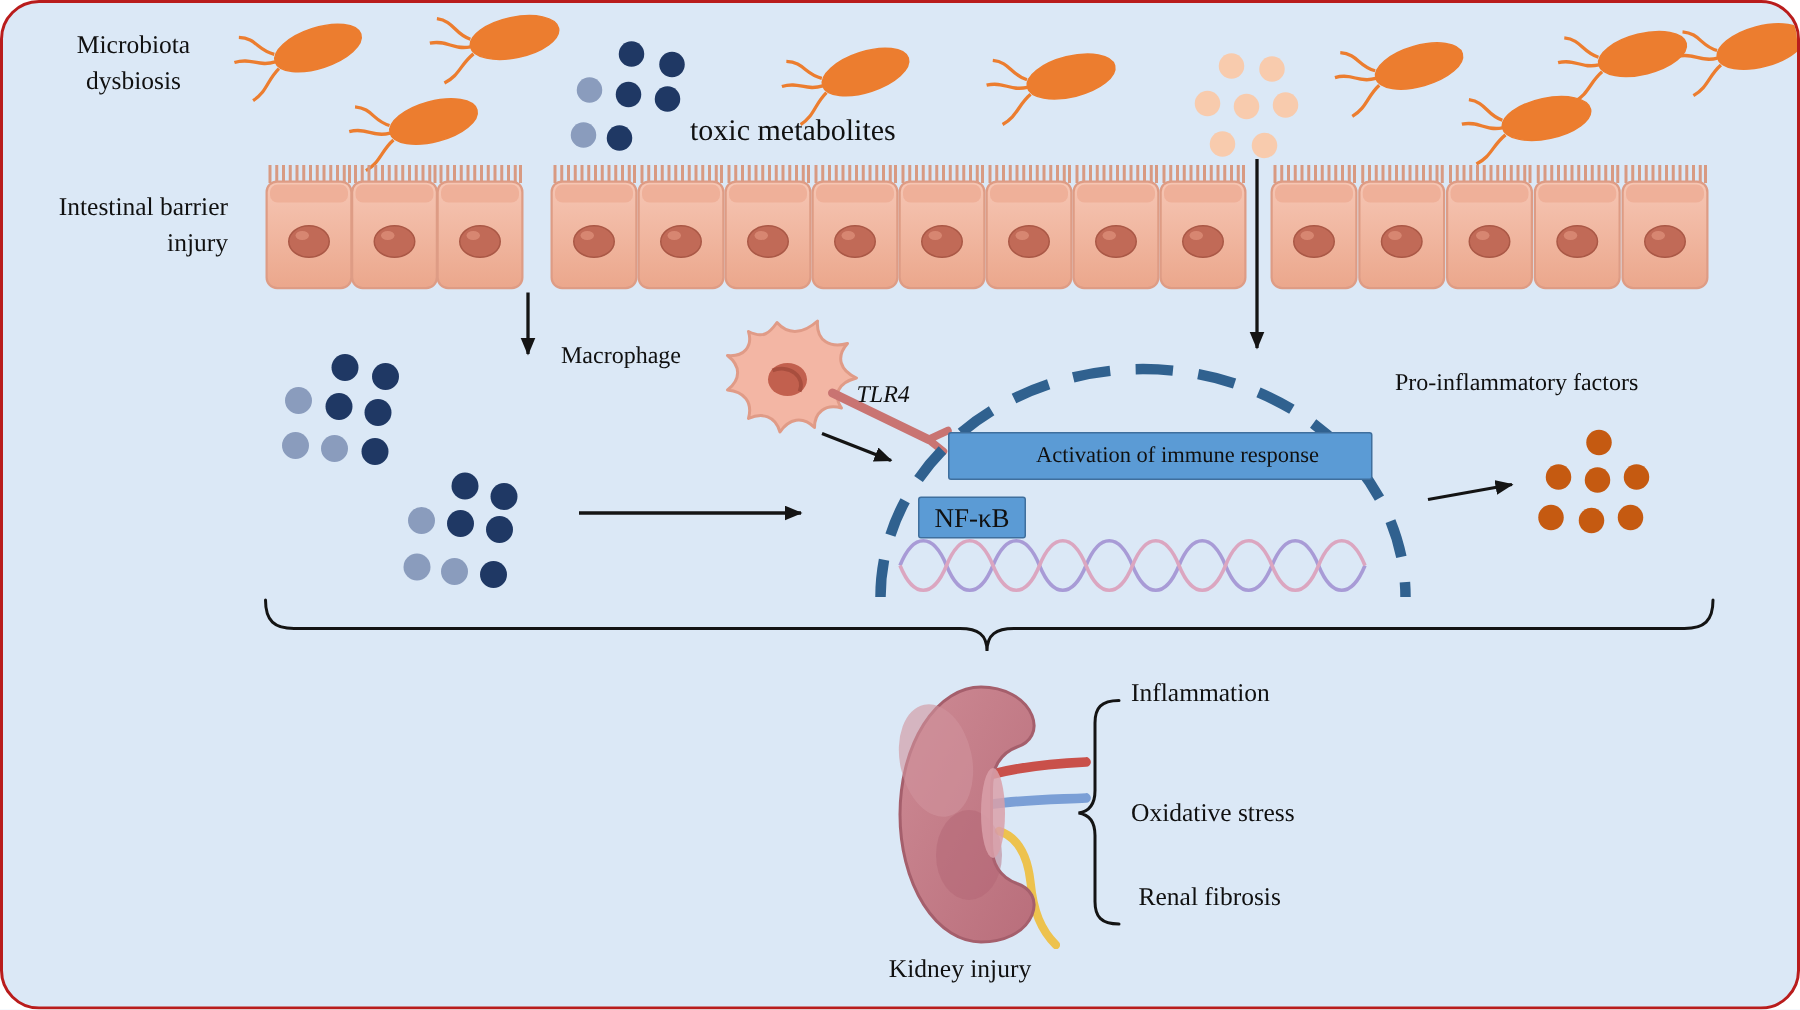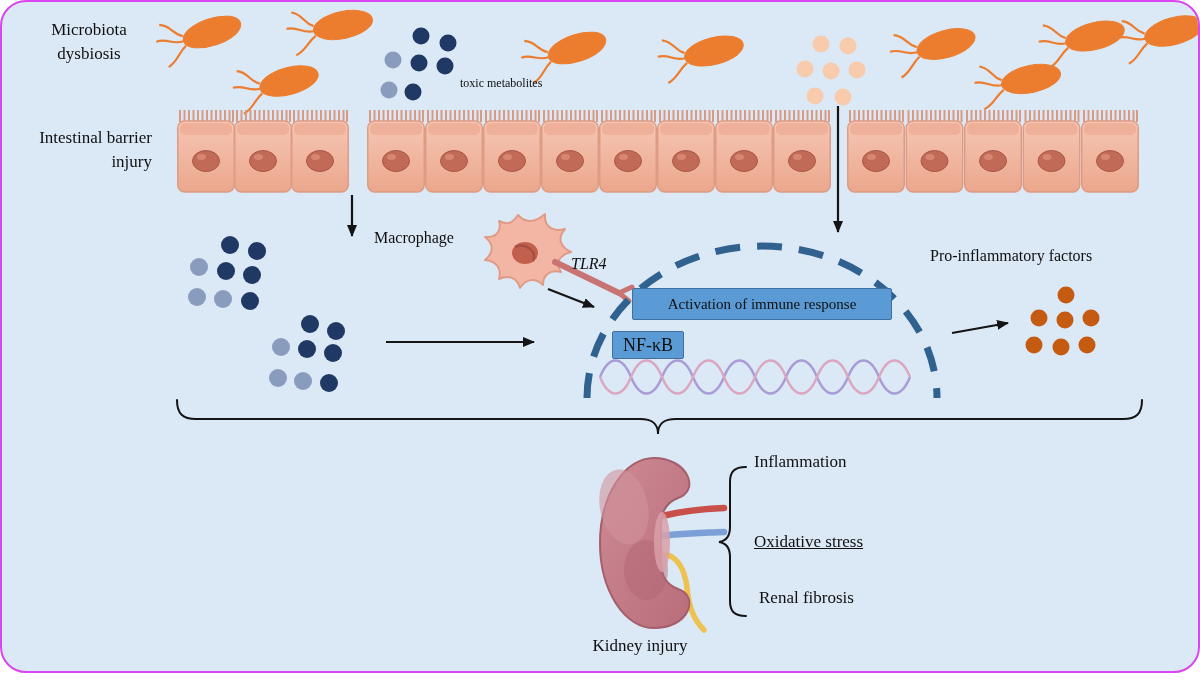--- a/index.html
+++ b/index.html
@@ -1,37 +1,37 @@
 <!DOCTYPE html>
 <html><head>
 <meta charset="utf-8">
 <style>
   html,body{margin:0;padding:0;background:#ffffff;}
   body{font-family:"Liberation Serif", serif;}
   .canvas{
     position:relative;width:1200px;height:673px;box-sizing:border-box;
-    background:#dbe8f6;border:2px solid #d946ef;border-radius:26px;overflow:hidden;
+    background:#dbe8f6;border:2px solid #b91c1c;border-radius:26px;overflow:hidden;
   }
   .layer{position:absolute;inset:0;width:1200px;height:673px;}
   .label{position:absolute;color:#101010;}
   .lab-microbiota{left:28px;top:16px;width:118px;text-align:center;font-size:17px;line-height:1.4;}
   .lab-barrier{left:10px;top:124px;width:140px;text-align:right;font-size:17px;line-height:1.4;}
-  .lab-toxic{left:458px;top:74px;font-size:12px;}
+  .lab-toxic{left:458px;top:74px;font-size:20px;}
   .lab-macrophage{left:372px;top:227px;font-size:16px;}
   .lab-tlr4{left:569px;top:253px;font-size:16px;font-style:italic;}
   .lab-proinf{left:928px;top:245px;font-size:16px;}
   .lab-kidney{left:578px;top:634px;width:120px;text-align:center;font-size:17px;}
   .lab-out1{left:752px;top:450px;font-size:17px;}
-  .lab-out2{left:752px;top:530px;font-size:17px;text-decoration:underline;}
+  .lab-out2{left:752px;top:530px;font-size:17px;}
   .lab-out3{left:757px;top:586px;font-size:17px;}
   .box{
     position:absolute;background:#5b9bd5;border:1.5px solid #3f6f9d;border-radius:2px;
     display:flex;align-items:center;justify-content:center;color:#101010;
   }
-  .box-immune{left:630px;top:286px;width:258px;height:30px;font-size:15px;}
+  .box-immune{left:630px;top:286px;width:258px;height:30px;font-size:15px;padding-left:23px;}
   .box-nfkb{left:610px;top:329px;width:70px;height:26px;font-size:18px;}
 </style>
 </head>
 <body>
 
 <div class="canvas">
 
   <svg class="layer" viewBox="0 0 1200 673">
     <defs>
       <linearGradient id="cellGrad" x1="0" y1="0" x2="0" y2="1">

